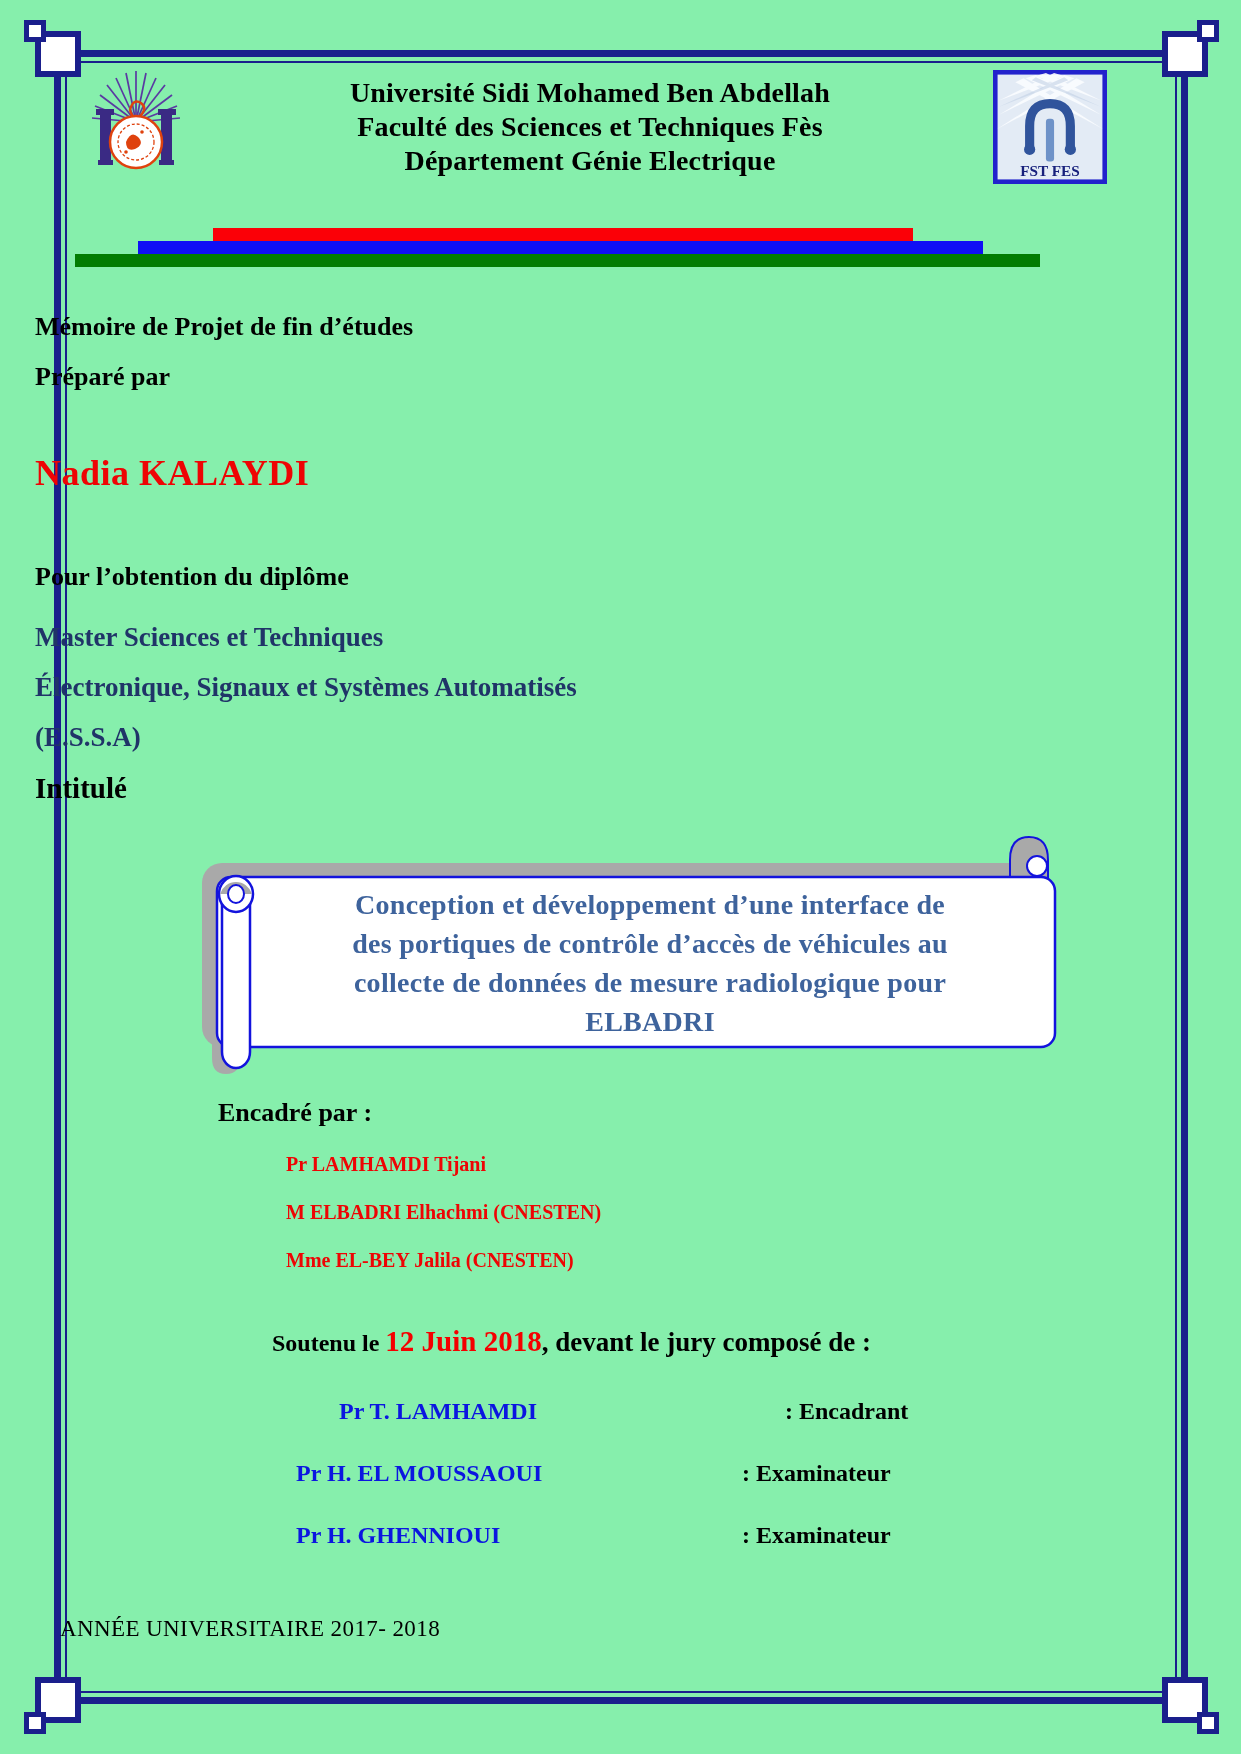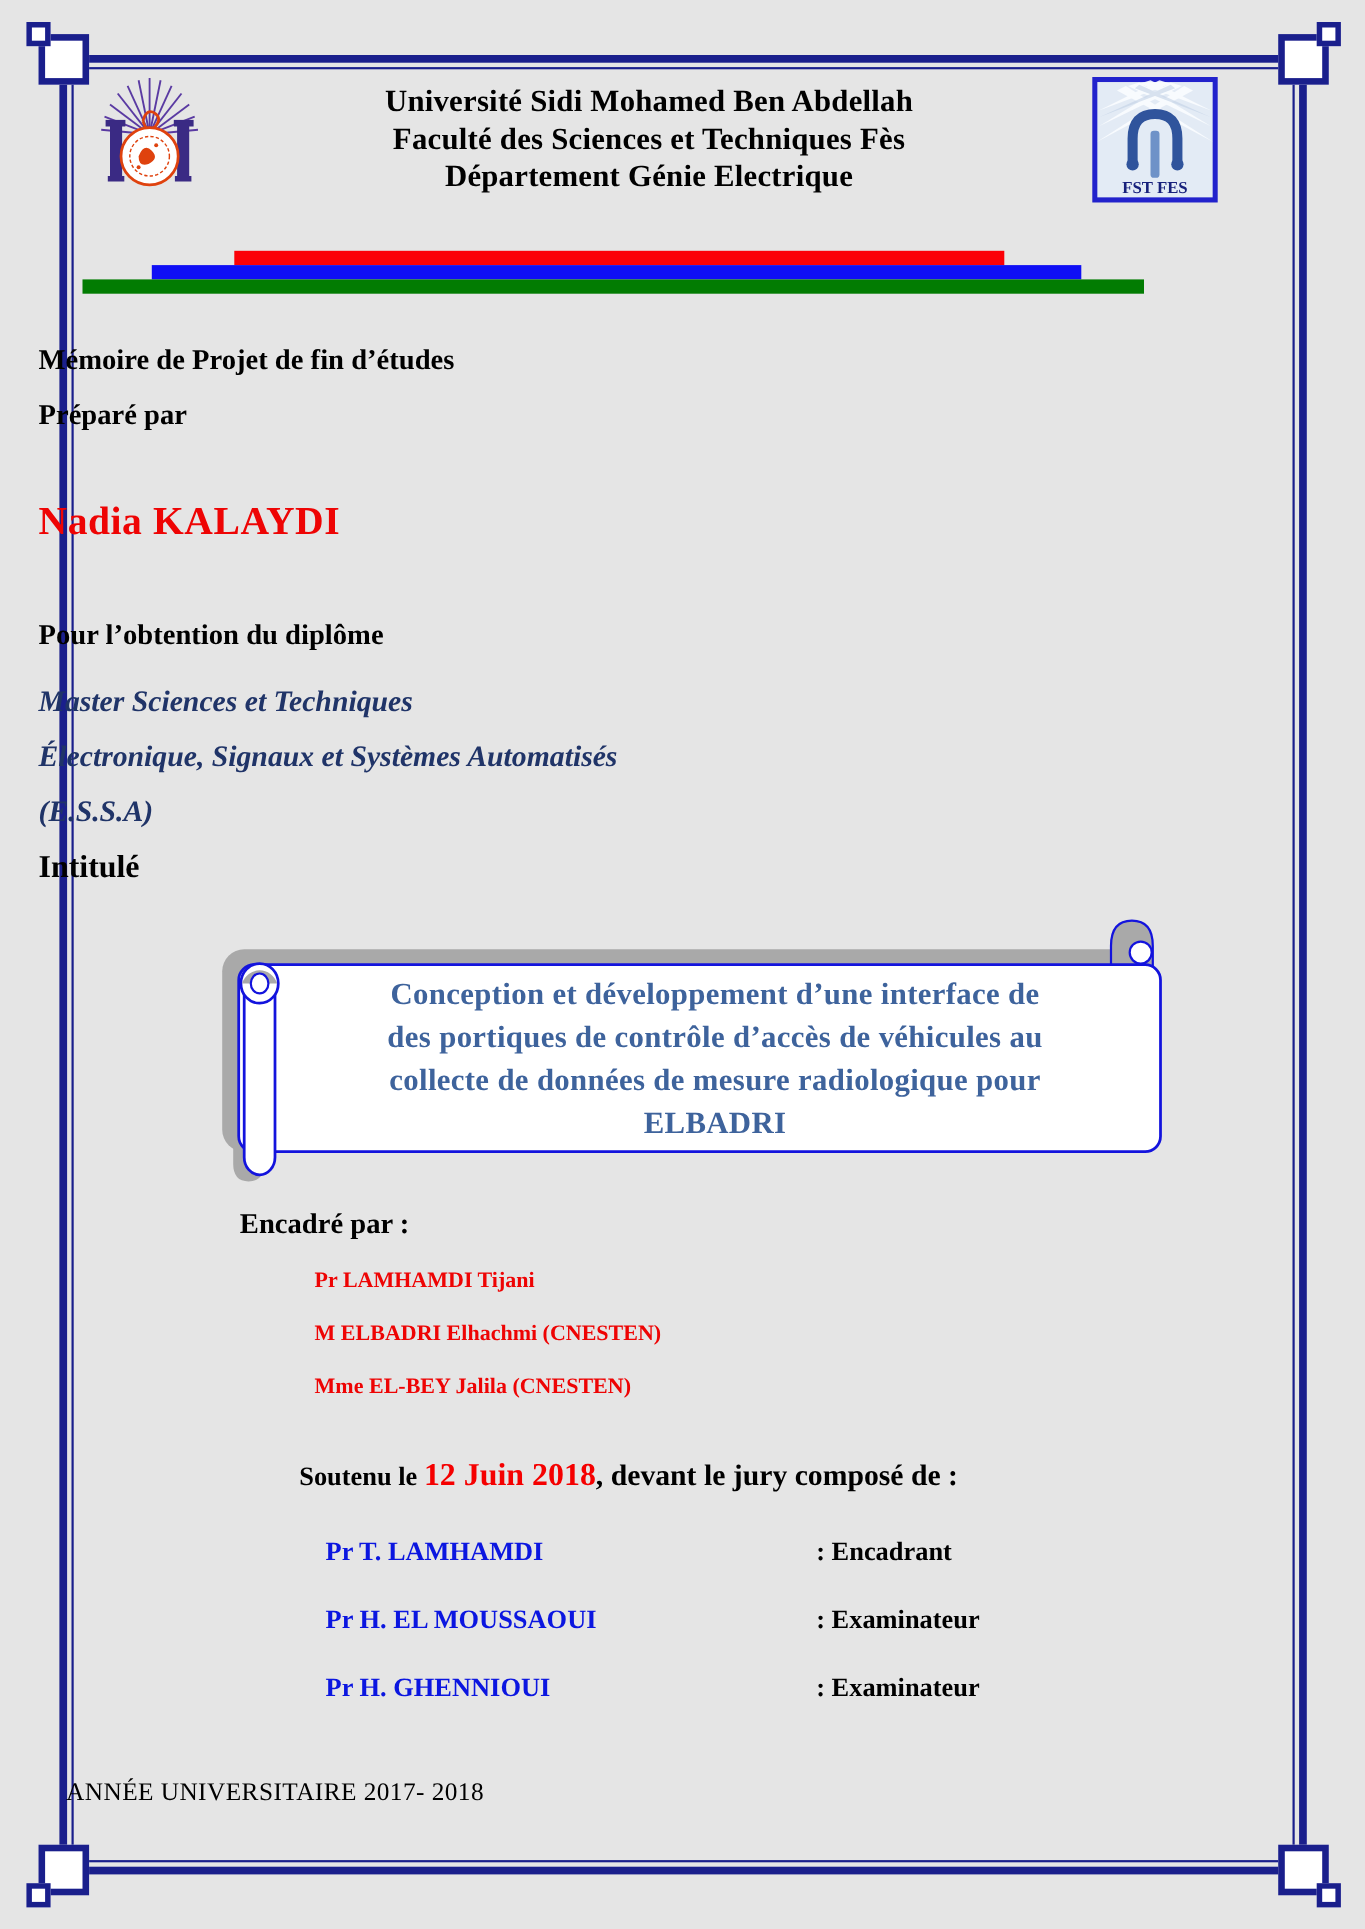--- a/index.html
+++ b/index.html
@@ -10,21 +10,21 @@
     --jury_blue:#0b16e0;
     --red:#ee0404;
     --date_red:#f50000;
     --bar_red:#fb0007;
     --bar_blue:#0f0ff5;
     --bar_green:#027c02;
     --shadow_gray:#a9a9a9;
   }
   html,body{margin:0;padding:0;background:#ffffff;}
   .page{
-    position:relative;width:1241px;height:1754px;background:#e5e5e5;overflow:hidden;
+    position:relative;width:1241px;height:1754px;background:#86efac;overflow:hidden;
     font-family:"Liberation Serif","DejaVu Serif",serif;color:#000;
   }
   
   .frame{
     position:absolute;left:54px;top:50px;width:1134px;height:1654px;
     border:7px solid var(--navy);box-sizing:border-box;
   }
   .frame::after{
     content:"";position:absolute;inset:4px;border:2px solid var(--navy);
   }
@@ -46,38 +46,38 @@
 
   .bar{position:absolute;height:13px;}
   .bar.red{left:213px;top:228px;width:700px;background:var(--bar_red);}
   .bar.blue{left:138px;top:241px;width:845px;background:var(--bar_blue);}
   .bar.green{left:75px;top:254px;width:965px;background:var(--bar_green);}
 
   .memoire{top:312px;font-size:26px;}
   .prepare{top:362px;font-size:26px;}
   .author{top:452px;font-size:36px;color:var(--red);letter-spacing:.5px;}
   .diploma-for{top:562px;font-size:26px;}
-  .navy-it{font-style:italic;color:var(--diploma_navy);font-size:27px;}
+  .navy-it{color:var(--diploma_navy);font-size:27px;}
   .master{top:622px;}
   .speciality{top:672px;}
   .essa{top:722px;}
   .intitule{top:772px;font-size:29px;}
 
   .banner-svg{left:180px;top:830px;}
   .banner-text{left:255px;top:885px;width:790px;text-align:center;z-index:4;
     font-size:28px;font-weight:bold;line-height:39px;color:var(--steel_blue);letter-spacing:.3px;}
 
   .encadre{left:218px;top:1098px;font-size:26px;}
   .supervisors{left:286px;top:1140px;font-size:20px;font-weight:bold;color:var(--red);line-height:48px;}
   .soutenu{left:272px;top:1325px;font-weight:bold;font-size:27px;}
   .soutenu .small-b{font-size:24px;}
   .soutenu .date{color:var(--date_red);font-size:29px;}
   .jury-name{position:absolute;left:296px;font-size:24px;font-weight:bold;color:var(--jury_blue);}
   .jury-role{position:absolute;left:742px;font-size:24px;font-weight:bold;color:#000;}
-  .jr0{top:1398px;} .jr1{top:1460px;} .jr2{top:1522px;}
+  .jr0{top:1398px;margin-left:43px;} .jr1{top:1460px;} .jr2{top:1522px;}
   .footer{left:60px;width:1120px;top:1616px;text-align:left;font-size:23px;letter-spacing:.4px;}
 </style>
 </head>
 <body>
 
 <div class="page">
 
   <div class="frame"></div>
   <div class="corner tl">
       <div class="big"></div>

